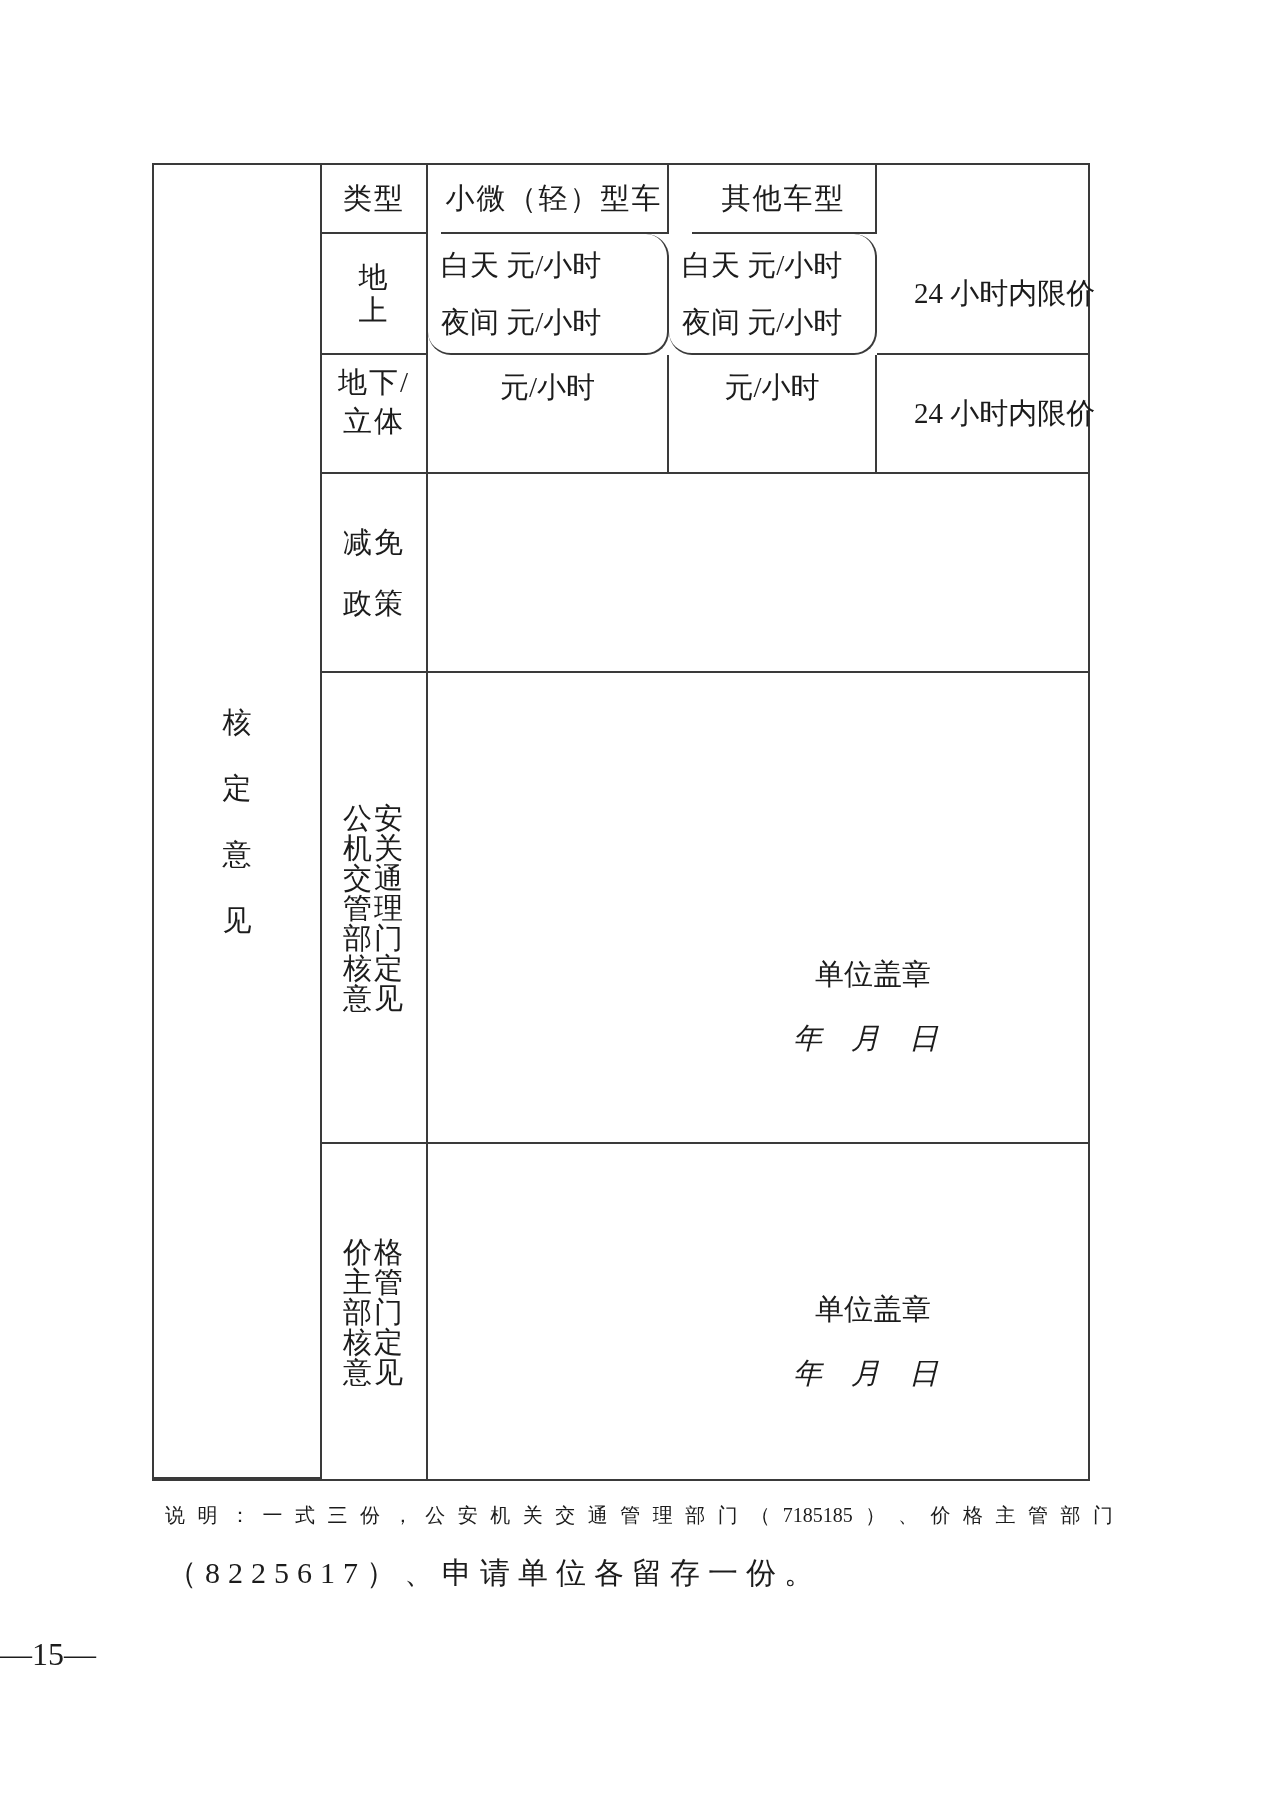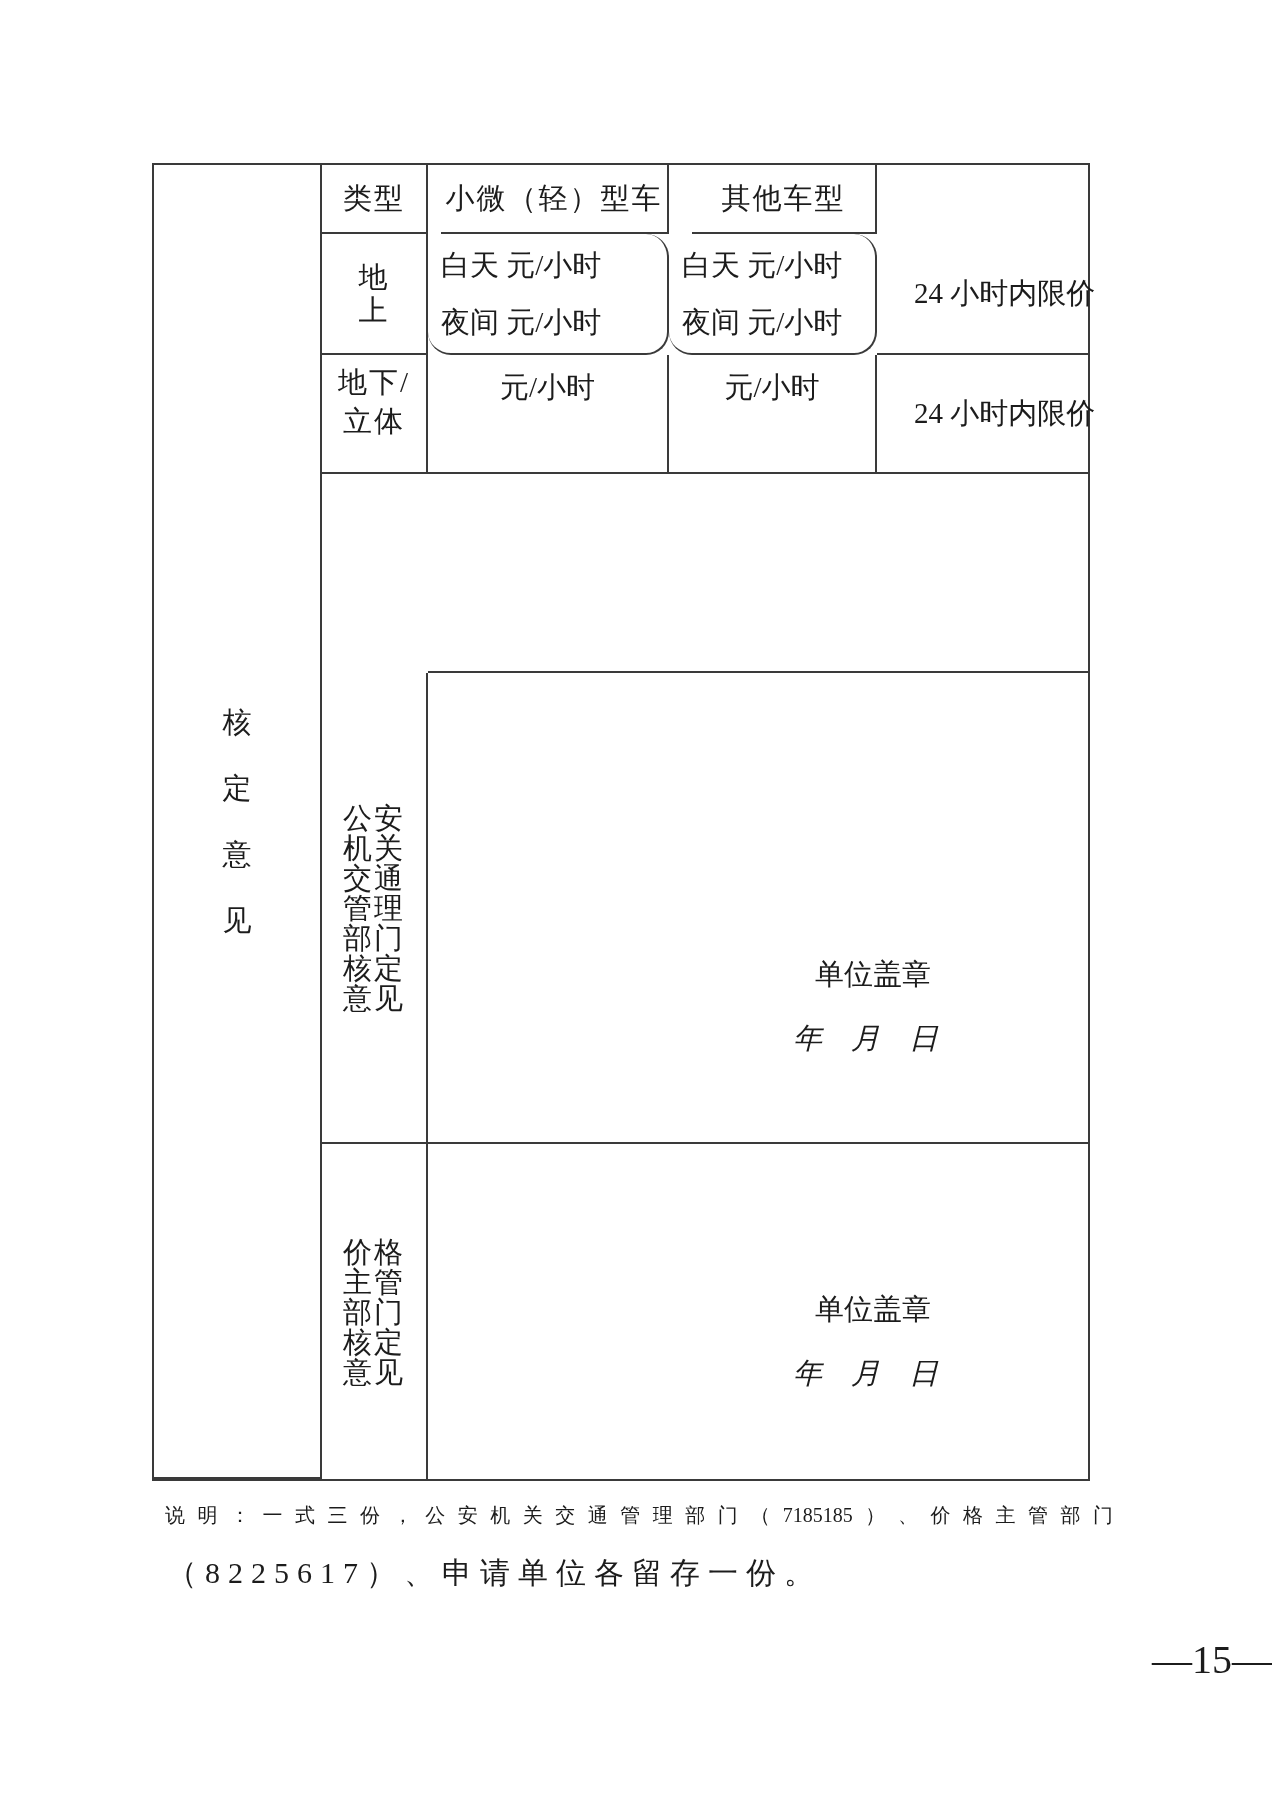--- a/index.html
+++ b/index.html
@@ -48,21 +48,21 @@
     font-size:20px; line-height:42px;
     text-align:justify; text-align-last:justify; text-justify:inter-character;
     white-space:normal;
   }
   .note2 {
     position:absolute; left:167px; top:1552px;
     font-size:30px; line-height:42px; letter-spacing:8px; white-space:nowrap;
   }
   .pageno {
     position:absolute; left:0; top:1636px; width:100%;
-    text-align:right; font-size:40px;
+    text-align:left; font-size:32px;
   }
 </style>
 </head>
 <body>
 
 <div class="page">
 
   <div class="ptable">
 
     <div class="c heji">
@@ -91,20 +91,24 @@
     <div class="c remark no-r" style="grid-column:5;grid-row:2;">24 小时内限价</div>
 
     <div class="c vcol lbl-under" style="grid-column:2;grid-row:3;">
       <span>地下/</span>
       <span>立体</span>
     </div>
     <div class="c price1" style="grid-column:3;grid-row:3;">元/小时</div>
     <div class="c price1" style="grid-column:4;grid-row:3;">元/小时</div>
     <div class="c remark no-r" style="grid-column:5;grid-row:3;">24 小时内限价</div>
 
+    <div class="c vcol lbl-exempt" style="grid-column:2;grid-row:4;">
+      <span>减免</span>
+      <span>政策</span>
+    </div>
     <div class="c no-r" style="grid-column:3/6;grid-row:4;"></div>
 
     <div class="c lbl-op" style="grid-column:2;grid-row:5;">
       <span>公安</span>
       <span>机关</span>
       <span>交通</span>
       <span>管理</span>
       <span>部门</span>
       <span>核定</span>
       <span>意见</span>

